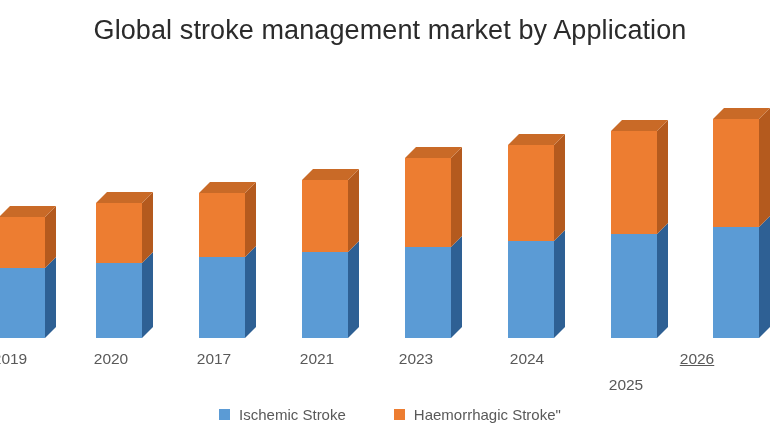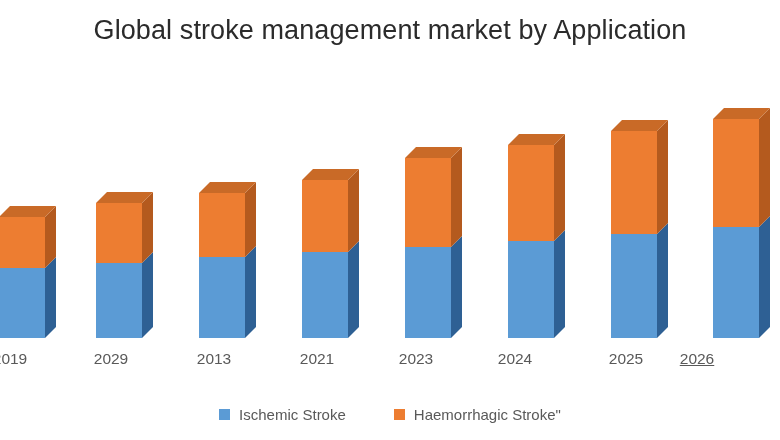--- a/index.html
+++ b/index.html
@@ -157,26 +157,26 @@
             <polygon points="759,119 770,108 770,216 759,227" fill="#B45A1E" shape-rendering="geometricPrecision"></polygon>
             <polygon points="713,119 759,119 759,227 713,227" fill="#ED7D31" shape-rendering="geometricPrecision"></polygon>
             <polygon points="713,119 724,108 770,108 759,119" fill="#C96A27" shape-rendering="geometricPrecision"></polygon>
           </g>
         </g>
     </svg>
   </div>
 
   <div id="x-axis-labels">
       <div class="x-tick-label" style="left: 10px;">2019</div>
-      <div class="x-tick-label" style="left: 111px;">2029</div>
-      <div class="x-tick-label" style="left: 214px;">2013</div>
+      <div class="x-tick-label" style="left: 111px;">2020</div>
+      <div class="x-tick-label" style="left: 214px;">2017</div>
       <div class="x-tick-label" style="left: 317px;">2021</div>
       <div class="x-tick-label" style="left: 416px;">2023</div>
-      <div class="x-tick-label" style="left: 515px;">2024</div>
-      <div class="x-tick-label" style="left: 626px;">2025</div>
+      <div class="x-tick-label" style="left: 527px;">2024</div>
+      <div class="x-tick-label" style="left: 626px; margin-top: 26px;">2025</div>
       <div class="x-tick-label" style="left: 697px; text-decoration: underline;">2026</div>
     </div>
 
   <div id="legend">
       <div class="legend-entry">
         <span class="legend-swatch" style="background: rgb(91, 155, 213);"></span>
         <span class="legend-label">Ischemic Stroke</span>
       </div>
       <div class="legend-entry">
         <span class="legend-swatch" style="background: rgb(237, 125, 49);"></span>

